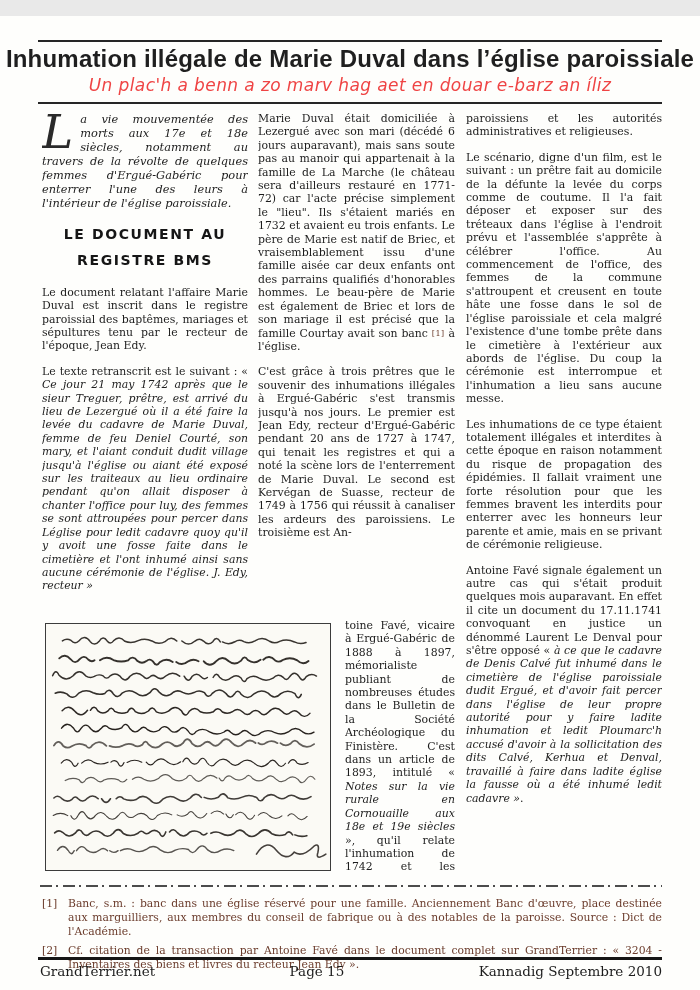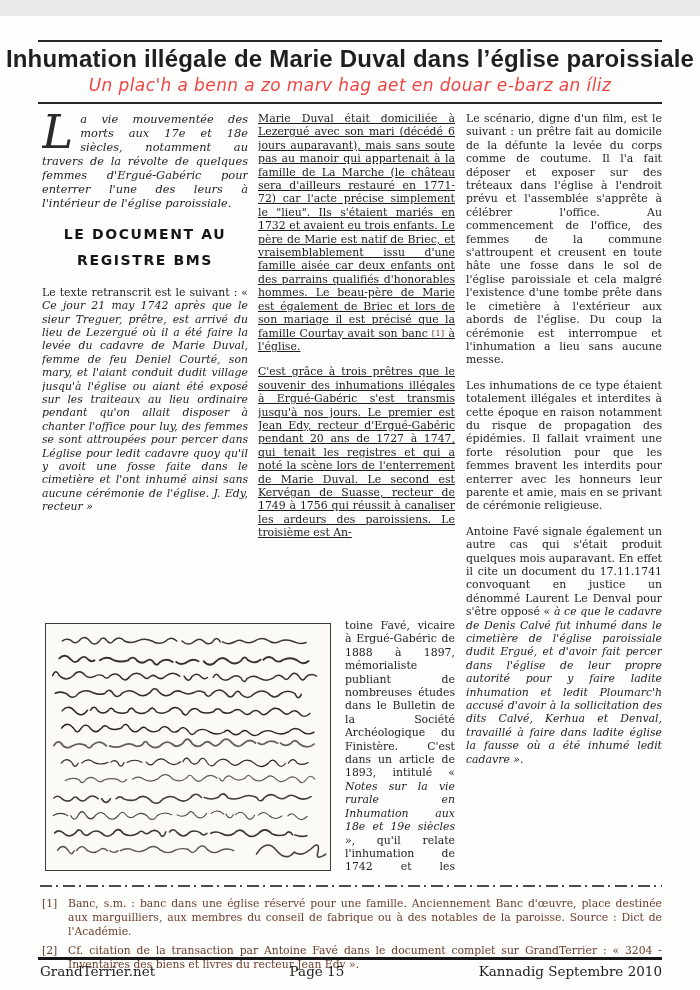--- a/index.html
+++ b/index.html
@@ -17,21 +17,21 @@
     letter-spacing:0.2px;color:#1f1f1f;
   }
   .page-subtitle{
     position:absolute;left:0;top:59px;width:100%;text-align:center;
     font-family:"DejaVu Sans",sans-serif;font-style:italic;font-size:17px;
     letter-spacing:0.4px;color:#ef4444;
   }
   .col{position:absolute;top:96px;font-size:10.9px;line-height:13.4px;text-align:justify;overflow:hidden;}
   .col p{margin:0 0 12px 0;}
   .col-left{left:42px;width:206px;height:506px;}
-  .col-mid-upper{left:258px;width:197px;height:508px;text-decoration:underline;}
+  .col-mid-upper{left:258px;width:197px;height:508px;}
   .col-mid-lower{left:345px;top:603px;width:110px;height:256px;}
   .col-right{left:466px;width:196px;height:764px;}
   .section-heading{
     font-family:"DejaVu Sans",sans-serif;font-size:14px;font-weight:bold;
     letter-spacing:1.6px;text-align:center;line-height:1.85;
     margin:10px 0 12px 0;color:#161616;
   }
   .intro{font-style:italic;font-size:11.4px;line-height:14px;}
   .dropcap{
     float:left;font-family:"DejaVu Serif",serif;font-style:italic;
@@ -67,30 +67,31 @@
 <div class="page">
 
   <div class="rule rule-top"></div>
   <h1 class="page-title">Inhumation illégale de Marie Duval dans l’église paroissiale</h1>
   <div class="page-subtitle">Un plac'h a benn a zo marv hag aet en douar e-barz an íliz</div>
   <div class="rule rule-under"></div>
 
   <div class="col col-left">
     <p class="intro"><span class="dropcap">L</span><span>a vie mouvementée des morts aux 17e et 18e siècles, notamment au travers de la révolte de quelques femmes d'Ergué-Gabéric pour enterrer l'une des leurs à l'intérieur de l'église paroissiale.</span></p>
     <h2 class="section-heading">LE DOCUMENT AU REGISTRE BMS</h2>
+    <p>Le document relatant l'affaire Marie Duval est inscrit dans le registre paroissial des baptêmes, mariages et sépultures tenu par le recteur de l'époque, Jean Edy.</p>
     <p><span>Le texte retranscrit est le suivant : « </span><em>Ce jour 21 may 1742 après que le sieur Treguer, prêtre, est arrivé du lieu de Lezergué où il a été faire la levée du cadavre de Marie Duval, femme de feu Deniel Courté, son mary, et l'aiant conduit dudit village jusqu'à l'église ou aiant été exposé sur les traiteaux au lieu ordinaire pendant qu'on allait disposer à chanter l'office pour luy, des femmes se sont attroupées pour percer dans Léglise pour ledit cadavre quoy qu'il y avoit une fosse faite dans le cimetière et l'ont inhumé ainsi sans aucune cérémonie de l'église. J. Edy, recteur »</em></p>
   </div>
 
   <div class="col col-mid-upper">
     <p><span>Marie Duval était domiciliée à Lezergué avec son mari (décédé 6 jours auparavant), mais sans soute pas au manoir qui appartenait à la famille de La Marche (le château sera d'ailleurs restauré en 1771-72) car l'acte précise simplement le "lieu". Ils s'étaient mariés en 1732 et avaient eu trois enfants. Le père de Marie est natif de Briec, et vraisemblablement issu d'une famille aisée car deux enfants ont des parrains qualifiés d'honorables hommes. Le beau-père de Marie est également de Briec et lors de son mariage il est précisé que la famille Courtay avait son banc </span><span class="ref">[1]</span><span> à l'église.</span></p>
     <p>C'est grâce à trois prêtres que le souvenir des inhumations illégales à Ergué-Gabéric s'est transmis jusqu'à nos jours. Le premier est Jean Edy, recteur d'Ergué-Gabéric pendant 20 ans de 1727 à 1747, qui tenait les registres et qui a noté la scène lors de l'enterrement de Marie Duval. Le second est Kervégan de Suasse, recteur de 1749 à 1756 qui réussit à canaliser les ardeurs des paroissiens. Le troisième est An-</p>
   </div>
 
   <div class="col col-mid-lower">
-    <p><span>toine Favé, vicaire à Ergué-Gabéric de 1888 à 1897, mémorialiste publiant de nombreuses études dans le Bulletin de la Société Archéologique du Finistère. C'est dans un article de 1893, intitulé « </span><em>Notes sur la vie rurale en Inhumation aux 18e et 19e siècles</em><span> », qu'il relate l'inhumation de 1742 et les négociations qui s'en suivirent entre les</span></p>
+    <p><span>toine Favé, vicaire à Ergué-Gabéric de 1888 à 1897, mémorialiste publiant de nombreuses études dans le Bulletin de la Société Archéologique du Finistère. C'est dans un article de 1893, intitulé « </span><em>Notes sur la vie rurale en Cornouaille aux 18e et 19e siècles</em><span> », qu'il relate l'inhumation de 1742 et les négociations qui s'en suivirent entre les</span></p>
   </div>
 
   <div class="manuscript">
     <svg id="ms-svg" viewBox="0 0 286 248" xmlns="http://www.w3.org/2000/svg">
         <path d="M16.4 17.0 q4.3 -3.1 8.7 -0.4 q3.9 4.3 7.8 0.5 q5.8 -7.1 11.6 0.7 q4.3 5.0 8.7 -0.1 q4.2 -7.0 8.3 -0.6 q3.2 4.2 6.4 -0.1 q5.7 -6.1 11.4 0.4 q6.8 2.7 13.5 -0.7 q6.9 -3.0 13.8 0.4 q6.8 4.6 13.7 0.4 q5.7 -6.2 11.4 -0.3 m5.1 0 q6.7 6.0 13.3 -0.0 q4.3 -3.6 8.5 0.0 q4.7 5.3 9.4 0.6 q3.8 -6.3 7.6 0.3 m2.1 0 q6.2 3.5 12.5 -0.2 q4.5 -2.9 9.1 -0.1 q5.6 2.7 11.2 -0.7 q7.4 -5.2 14.7 0.3 q5.1 3.1 10.2 0.1 q7.5 -3.0 14.9 0.6 q5.8 3.0 11.7 0.6" fill="none" stroke="#241f1b" stroke-width="1.51" stroke-linecap="round" opacity="0.90"></path>
         <path d="M13.2 34.6 q5.7 -5.6 11.3 0.7 q4.7 6.1 9.3 0.1 q4.3 -4.7 8.6 0.4 q3.2 3.1 6.4 0.7 m5.4 0 q6.8 -4.8 13.6 -0.2 q7.4 2.9 14.8 0.4 q4.7 -6.0 9.5 0.7 q4.5 3.3 9.0 0.0 q3.4 -3.3 6.8 0.6 q3.3 5.8 6.6 0.5 q6.6 -4.7 13.1 -0.2 m3.5 0 q5.9 4.4 11.8 -0.5 q5.4 -3.5 10.7 -0.2 m5.3 0 q6.2 6.9 12.3 0.0 q6.3 -6.3 12.6 -0.3 q6.4 5.2 12.8 -0.4 q3.3 -6.2 6.7 -0.5 q6.4 4.7 12.9 -0.4 m2.7 0 q6.0 -5.8 12.0 0.7 q3.8 2.7 7.6 -0.4 q7.4 -3.8 14.7 0.4 q5.6 5.6 11.3 0.6" fill="none" stroke="#241f1b" stroke-width="1.88" stroke-linecap="round" opacity="0.92"></path>
         <path d="M6.5 52.2 q3.2 -7.8 6.5 -0.5 q7.1 7.1 14.2 0.4 q6.3 -7.8 12.6 0.1 q4.4 3.0 8.8 0.7 q4.4 -2.9 8.8 -0.6 q3.6 4.5 7.1 0.0 q5.0 -4.1 9.9 0.2 q5.1 7.6 10.1 0.2 q6.6 -5.9 13.3 0.0 q3.3 3.9 6.6 0.8 q3.0 -3.0 6.1 -0.7 q5.1 4.7 10.1 -0.4 q7.0 -5.8 14.0 0.2 m4.5 0 q4.0 7.8 7.9 0.4 q4.6 -4.9 9.2 0.1 q3.1 3.6 6.3 0.8 m5.8 0 q3.2 -6.5 6.5 -0.3 q6.0 6.1 12.0 0.4 q4.9 -3.8 9.7 0.4 q3.0 6.8 6.0 0.6 q5.9 -4.4 11.8 -0.6 q7.2 4.3 14.4 0.2 q5.1 -5.6 10.3 -0.8 q3.1 4.4 6.2 -0.2 q4.9 -7.6 9.8 -0.5 q3.6 6.6 7.2 -0.0 q5.2 -4.1 10.3 -0.6" fill="none" stroke="#241f1b" stroke-width="1.48" stroke-linecap="round" opacity="0.92"></path>
         <path d="M9.1 69.8 q5.9 -2.5 11.7 0.6 q6.0 7.3 12.1 -0.7 q7.2 -4.5 14.4 -0.4 q6.0 2.6 11.9 0.7 q4.3 -6.7 8.5 0.5 q4.4 5.4 8.8 -0.7 q6.9 -4.8 13.8 -0.3 q7.3 5.8 14.7 -0.6 q4.4 -7.3 8.8 -0.3 q7.2 7.5 14.4 0.2 q4.7 -2.9 9.4 0.2 q5.7 2.9 11.4 0.1 q5.3 -3.2 10.6 0.1 q3.9 7.1 7.9 0.7 q6.9 -6.9 13.8 0.2 q4.3 6.7 8.5 0.5 q3.5 -5.7 7.0 0.5 q6.4 6.4 12.8 -0.7 q7.0 -5.1 14.1 -0.8 q6.4 7.7 12.8 0.6 q7.2 -5.0 14.4 0.1 q3.2 7.6 6.3 0.6 m5.2 0" fill="none" stroke="#241f1b" stroke-width="1.54" stroke-linecap="round" opacity="0.93"></path>
         <path d="M16.1 87.4 q6.3 -7.0 12.6 0.4 q6.5 7.9 13.0 -0.8 m2.9 0 q3.8 -6.3 7.5 0.6 q5.1 4.4 10.3 0.0 q3.3 -5.7 6.7 0.5 q6.5 3.4 12.9 0.7 q3.9 -7.5 7.9 -0.4 q6.6 4.2 13.2 -0.7 q4.0 -6.3 8.0 0.8 q6.1 3.1 12.2 -0.6 q6.7 -7.5 13.3 -0.1 q3.8 7.9 7.7 0.2 q5.6 -5.8 11.1 0.5 q6.6 2.6 13.2 -0.0 q4.5 -6.2 9.1 0.2 q5.4 2.8 10.7 -0.7 q4.8 -4.2 9.7 0.8 q4.6 4.9 9.1 0.1 q4.0 -3.2 8.0 0.0 q4.4 5.0 8.8 0.1 q6.9 -7.6 13.9 -0.7 q4.5 5.3 9.0 0.5 q3.8 -3.2 7.7 0.6 q5.6 7.1 11.3 0.7" fill="none" stroke="#241f1b" stroke-width="1.46" stroke-linecap="round" opacity="0.96"></path>
         <path d="M15.5 105.0 q6.1 -7.8 12.2 0.1 q3.7 7.0 7.3 0.4 q4.9 -7.1 9.9 0.1 q5.2 6.2 10.4 -0.2 q4.0 -5.5 8.0 -0.5 q6.4 3.0 12.8 -0.1 q4.1 -7.4 8.2 0.6 q5.2 6.3 10.4 0.7 q3.7 -4.3 7.4 0.4 q5.8 4.1 11.7 0.6 q5.7 -7.4 11.5 0.2 q4.3 3.6 8.7 -0.3 q4.4 -5.5 8.9 0.6 q4.1 7.1 8.2 0.8 q6.8 -4.4 13.6 0.3 q7.4 4.3 14.7 0.2 q3.3 -3.6 6.6 0.2 q5.1 5.1 10.3 0.2 q4.1 -4.1 8.2 0.4 q6.3 5.9 12.7 -0.5 q6.8 -3.7 13.5 0.4 q6.7 3.0 13.4 -0.8 q7.2 -6.9 14.4 -0.1 q5.7 4.0 11.5 0.3 m3.4 0" fill="none" stroke="#241f1b" stroke-width="1.38" stroke-linecap="round" opacity="0.99"></path>
@@ -99,20 +100,21 @@
         <path d="M19.2 157.8 q7.1 -3.9 14.1 -0.7 q3.4 5.8 6.9 -0.5 q5.1 -3.9 10.2 0.3 q3.9 4.1 7.9 0.4 q7.3 -2.7 14.6 -0.2 q4.2 4.6 8.4 -0.5 m5.7 0 q5.7 -4.3 11.5 -0.1 q7.4 4.0 14.7 -0.7 q7.0 -8.0 14.1 0.2 q7.0 4.7 14.1 -0.6 q3.4 -5.8 6.9 -0.2 q5.2 6.6 10.5 0.5 q6.7 -6.2 13.3 -0.4 m2.3 0 q3.0 5.7 6.0 -0.1 q3.6 -3.7 7.3 -0.5 q6.5 5.2 13.1 0.3 q3.6 -5.0 7.3 0.8 q6.7 5.1 13.5 -0.5 q4.9 -4.9 9.8 0.8 q6.1 5.9 12.2 -0.2 q5.1 -3.9 10.3 0.7 q4.1 6.8 8.2 0.2 q4.4 -6.5 8.8 -0.3 m5.0 0" fill="none" stroke="#241f1b" stroke-width="1.19" stroke-linecap="round" opacity="0.73"></path>
         <path d="M7.8 175.4 q4.0 -3.7 8.0 0.6 q5.2 4.7 10.3 0.7 q3.1 -4.4 6.2 -0.5 q4.7 4.9 9.5 -0.7 q5.4 -4.5 10.7 0.7 m3.4 0 q4.5 7.3 8.9 -0.0 m5.8 0 q3.8 -4.1 7.5 0.1 q6.3 2.7 12.7 0.6 q6.9 -6.4 13.8 0.2 q6.5 7.4 13.0 -0.5 q7.2 -5.2 14.4 -0.4 q6.7 5.0 13.3 -0.8 q5.6 -7.3 11.2 -0.6 m2.8 0 q7.2 3.2 14.3 -0.2 q4.8 -7.0 9.6 0.7 q7.3 2.6 14.5 -0.8 q7.4 -3.6 14.8 0.7 q3.8 6.3 7.6 -0.3 q6.4 -5.5 12.8 -0.4 q4.5 3.1 9.0 0.2 q5.2 -4.1 10.3 -0.3 q7.4 4.5 14.8 -0.3" fill="none" stroke="#241f1b" stroke-width="1.58" stroke-linecap="round" opacity="0.87"></path>
         <path d="M7.1 193.0 q7.4 -4.3 14.7 0.2 m3.1 0 q3.7 7.3 7.4 -0.3 q3.8 -7.4 7.7 -0.2 q4.9 7.4 9.7 0.2 q5.6 -6.0 11.1 0.7 q6.0 6.9 12.0 -0.6 q4.1 -6.7 8.3 0.1 q4.3 3.9 8.5 0.3 q6.0 -4.9 12.0 -0.1 q5.2 7.8 10.5 -0.3 q7.3 -4.6 14.6 -0.6 m5.4 0 q5.2 3.1 10.4 -0.6 q3.5 -5.7 7.0 0.0 q6.2 7.8 12.4 -0.8 m4.5 0 q6.3 -5.4 12.6 0.6 m2.2 0 q3.7 7.3 7.5 0.6 m2.4 0 q4.9 -5.1 9.9 0.8 q4.5 7.8 9.1 -0.2 m3.7 0 q5.6 -5.6 11.2 0.5 q6.4 5.4 12.7 0.1 m6.0 0 q3.9 -4.5 7.7 0.2 q5.9 7.1 11.7 0.4" fill="none" stroke="#241f1b" stroke-width="1.04" stroke-linecap="round" opacity="0.86"></path>
         <path d="M8.6 210.6 q3.9 -3.9 7.9 -0.6 q6.6 7.0 13.1 0.6 q3.8 -6.3 7.6 0.6 q3.3 3.7 6.7 0.1 q6.1 -4.9 12.1 -0.5 q5.8 6.4 11.6 0.2 q5.1 -7.5 10.2 0.2 q7.4 4.3 14.8 -0.3 q3.1 -3.7 6.1 -0.6 q3.1 2.6 6.3 -0.7 q4.6 -3.6 9.2 0.8 q3.2 7.7 6.4 -0.8 m3.8 0 q3.9 -4.6 7.8 0.7 q6.2 7.0 12.4 -0.4 q5.2 -2.6 10.5 0.4 q3.5 4.4 7.0 0.7 m4.0 0 q5.3 -2.8 10.7 0.2 q6.3 3.7 12.6 0.0 q5.8 -6.8 11.6 0.1 q6.3 5.8 12.7 0.1 q6.9 -7.8 13.8 0.0 q6.8 3.2 13.7 0.7 q3.7 -5.4 7.3 0.5 m2.3 0 q6.0 2.5 12.0 0.8" fill="none" stroke="#241f1b" stroke-width="1.61" stroke-linecap="round" opacity="0.90"></path>
         <path d="M11.4 228.2 q5.4 -7.8 10.9 0.2 q3.0 6.3 6.0 0.1 m2.3 0 q5.2 -7.9 10.4 -0.5 q6.5 4.8 12.9 -0.2 q4.0 -3.4 8.0 0.8 m2.2 0 q4.2 3.3 8.4 -0.1 m2.4 0 q6.7 -3.7 13.3 -0.4 q6.3 3.0 12.7 -0.8 q7.3 -6.3 14.5 0.7 q7.4 5.0 14.8 0.0 q6.5 -2.7 13.1 -0.7 q4.3 6.2 8.5 0.2 q5.5 -7.8 11.0 0.2 q6.6 5.3 13.2 0.5 q6.6 -2.8 13.2 0.2 m2.8 0" fill="none" stroke="#241f1b" stroke-width="1.40" stroke-linecap="round" opacity="0.76"></path>
         <path d="M212 232 q10 -16 20 -4 t18 2 q8 6 20 -6 q6 -4 4 6 q-3 9 8 2" fill="none" stroke="#241f1b" stroke-width="1.6" stroke-linecap="round" opacity="0.85"></path>
       </svg>
   </div>
 
   <div class="col col-right">
+    <p>paroissiens et les autorités administratives et religieuses.</p>
     <p>Le scénario, digne d'un film, est le suivant : un prêtre fait au domicile de la défunte la levée du corps comme de coutume. Il l'a fait déposer et exposer sur des tréteaux dans l'église à l'endroit prévu et l'assemblée s'apprête à célébrer l'office. Au commencement de l'office, des femmes de la commune s'attroupent et creusent en toute hâte une fosse dans le sol de l'église paroissiale et cela malgré l'existence d'une tombe prête dans le cimetière à l'extérieur aux abords de l'église. Du coup la cérémonie est interrompue et l'inhumation a lieu sans aucune messe.</p>
     <p>Les inhumations de ce type étaient totalement illégales et interdites à cette époque en raison notamment du risque de propagation des épidémies. Il fallait vraiment une forte résolution pour que les femmes bravent les interdits pour enterrer avec les honneurs leur parente et amie, mais en se privant de cérémonie religieuse.</p>
     <p><span>Antoine Favé signale également un autre cas qui s'était produit quelques mois auparavant. En effet il cite un document du 17.11.1741 convoquant en justice un dénommé Laurent Le Denval pour s'être opposé « </span><em>à ce que le cadavre de Denis Calvé fut inhumé dans le cimetière de l'église paroissiale dudit Ergué, et d'avoir fait percer dans l'église de leur propre autorité pour y faire ladite inhumation et ledit Ploumarc'h accusé d'avoir à la sollicitation des dits Calvé, Kerhua et Denval, travaillé à faire dans ladite église la fausse où a été inhumé ledit cadavre »</em><span>.</span></p>
   </div>
 
   <div class="sep-dashdot"></div>
 
   <div class="footnotes">
     <div class="fn">
       <span class="fn-marker">[1]</span>

